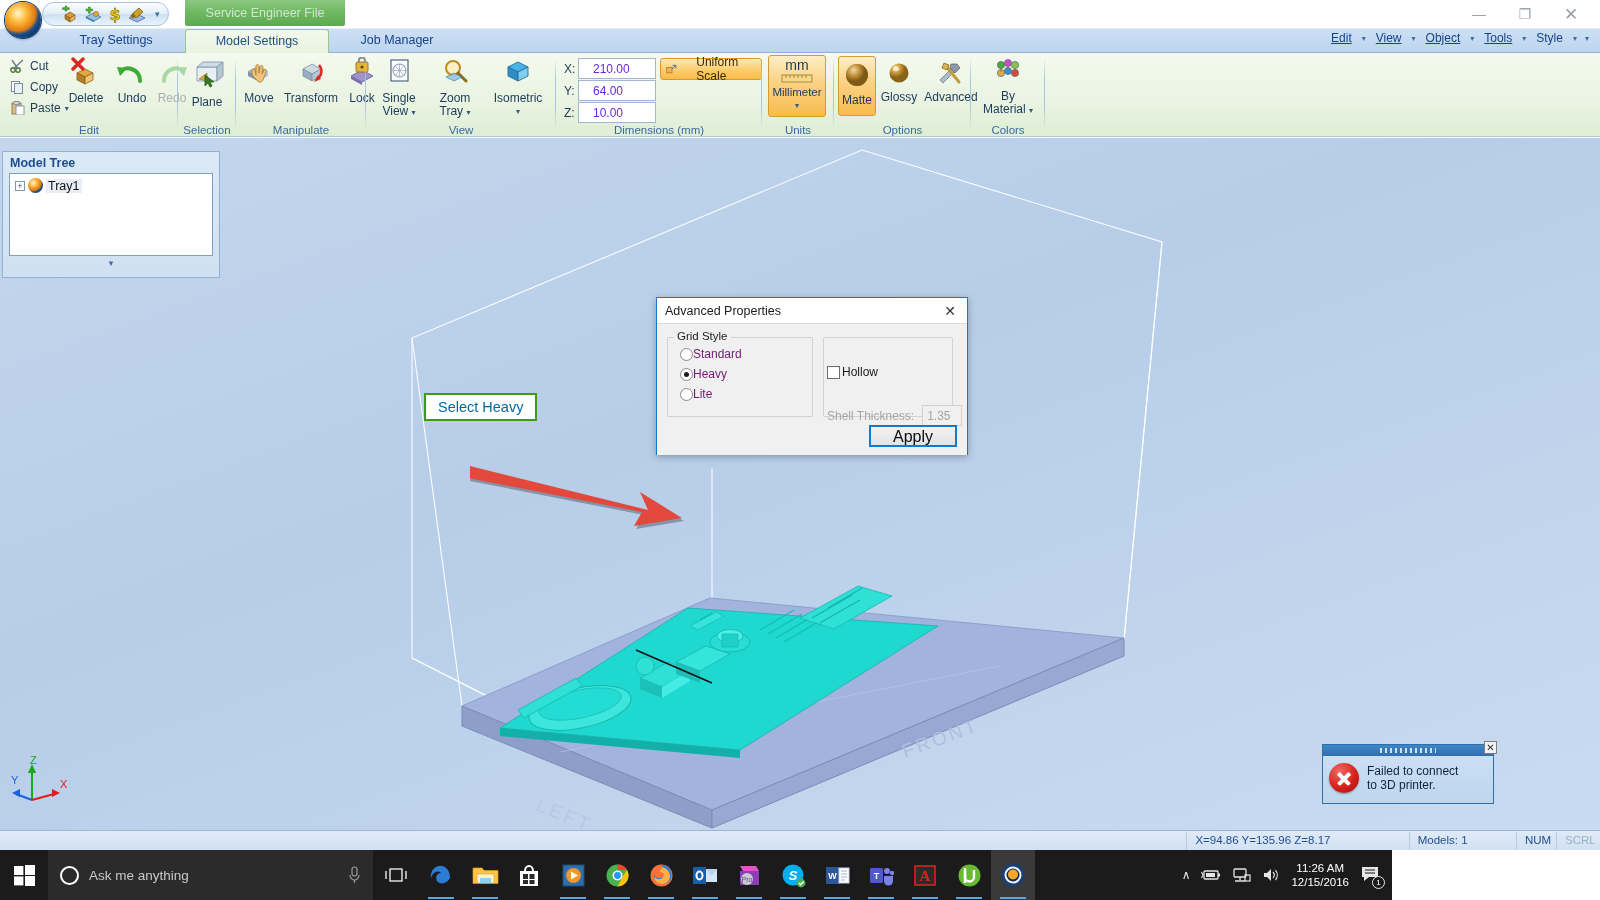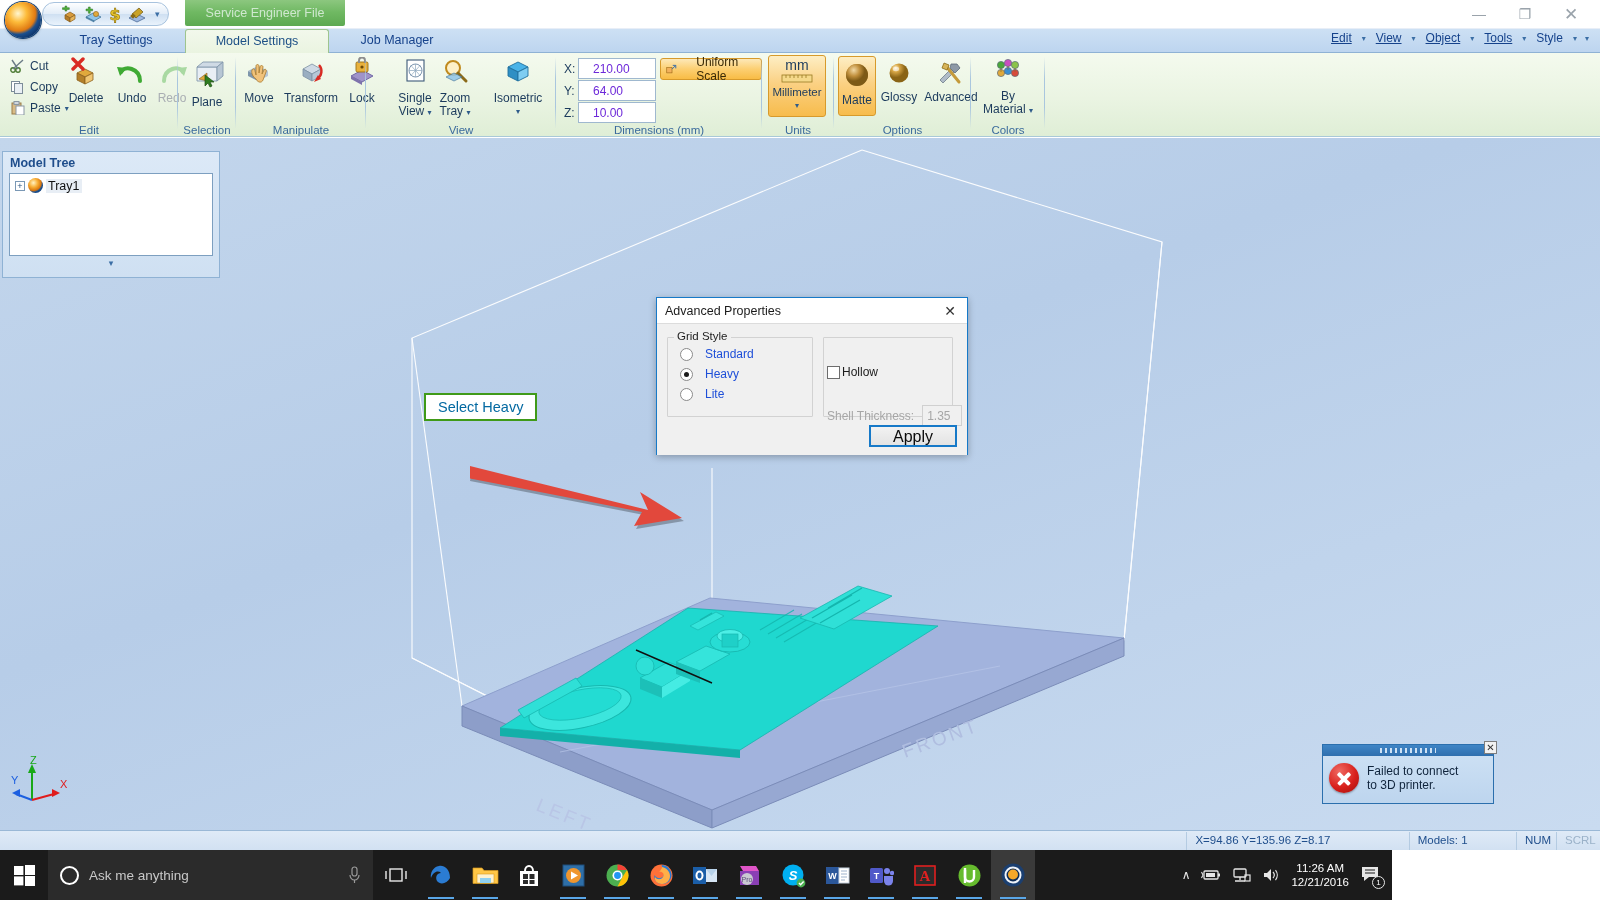--- a/index.html
+++ b/index.html
@@ -168,21 +168,21 @@
   .dlg-title-txt { font-size: 12.5px; color: #1b1b1b; }
   .dlg-close { width: 34px; height: 25px; display: flex; align-items: center; justify-content: center; font-size: 14px; color: #333; }
   .dlg-body { position: relative; height: 131px; background: #f0f0f0; }
   .fieldset {
     position: absolute; border: 1px solid #d2d2d2; border-radius: 1px;
   }
   .legend {
     position: absolute; top: -8px; left: 6px; background: #f0f0f0;
     padding: 0 3px; font-size: 11.5px; color: #222;
   }
-  .radio-row { display: flex; align-items: center; gap: 12px; margin: 3px 0 0 12px; font-size: 12px; color: #1d4ed8; }
+  .radio-row { display: flex; align-items: center; gap: 0; margin: 3px 0 0 12px; font-size: 12px; color: #701a75; }
   .radio {
     width: 13px; height: 13px; border-radius: 50%;
     border: 1px solid #8a8a8a; background: #fff; position: relative;
   }
   .radio.on::after {
     content: ''; position: absolute; left: 3px; top: 3px;
     width: 5px; height: 5px; border-radius: 50%; background: #1b1b1b;
   }
   .cb-row { position: absolute; display: flex; align-items: center; gap: 2px; font-size: 12px; color: #1b1b1b; }
   .checkbox { width: 13px; height: 13px; border: 1px solid #6d6d6d; background: #fff; }
@@ -458,21 +458,21 @@
           </svg>
           <span class="lbl">Lock</span>
         </div>
       </div>
       <div class="grp-label">Manipulate</div>
       <div class="grp-sep" style="right:0;"></div>
     </div>
 
     <div class="grp" style="left:366px;width:190px;">
       <div class="grp-body">
-        <div class="bigbtn" style="left:22px;top:4px;width:54px;">
+        <div class="bigbtn" style="left:6px;top:4px;width:54px;">
           <svg width="30" height="30" viewBox="0 0 30 30">
             <rect x="7" y="3" width="17" height="21" fill="#fff" stroke="#3c5a78" stroke-width="1.1"></rect>
             <circle cx="15.5" cy="13.5" r="6.5" fill="none" stroke="#6f8aa6" stroke-width=".9"></circle>
             <path d="M9 13.5 h13 M15.5 7 v13 M10.5 8 L20.5 19 M20.5 8 L10.5 19" stroke="#8da6bd" stroke-width=".7"></path>
           </svg>
           <span class="lbl">Single</span>
           <span class="lbl" style="display:inline;">View</span>
           <span class="caret">▾</span>
         </div>
         <div class="bigbtn" style="left:62px;top:4px;width:54px;">
@@ -915,21 +915,21 @@
         <rect x="2" y="2" width="12" height="8" rx="1" fill="none" stroke="#e6e6e6" stroke-width="1.3"></rect>
         <path d="M8 10 v3 M3 14 h10" stroke="#e6e6e6" stroke-width="1.3"></path>
         <rect x="13" y="8" width="5" height="6" fill="none" stroke="#e6e6e6" stroke-width="1.2"></rect>
       </svg>
       <svg width="18" height="16" viewBox="0 0 18 16">
         <polygon points="2,6 5,6 9,2 9,14 5,10 2,10" fill="#e6e6e6"></polygon>
         <path d="M11 5 a4.5 4.5 0 0 1 0 6 M13.5 3 a8 8 0 0 1 0 10" fill="none" stroke="#e6e6e6" stroke-width="1.2"></path>
       </svg>
       <span class="clock">
         <span>11:26 AM</span><br>
-        <span>12/21/2016</span>
+        <span>12/15/2016</span>
       </span>
       <span class="notif">
         <svg width="22" height="20" viewBox="0 0 22 20">
           <path d="M2 3 h16 v10 h-9 l-5 4 v-4 h-2z" fill="#e6e6e6"></path>
           <g stroke="#1b1b1b" stroke-width="1.1">
               <path d="M5 6 h10 M5 9 h10"></path>
             </g>
         </svg>
         <span class="notif-badge">1</span>
       </span>

